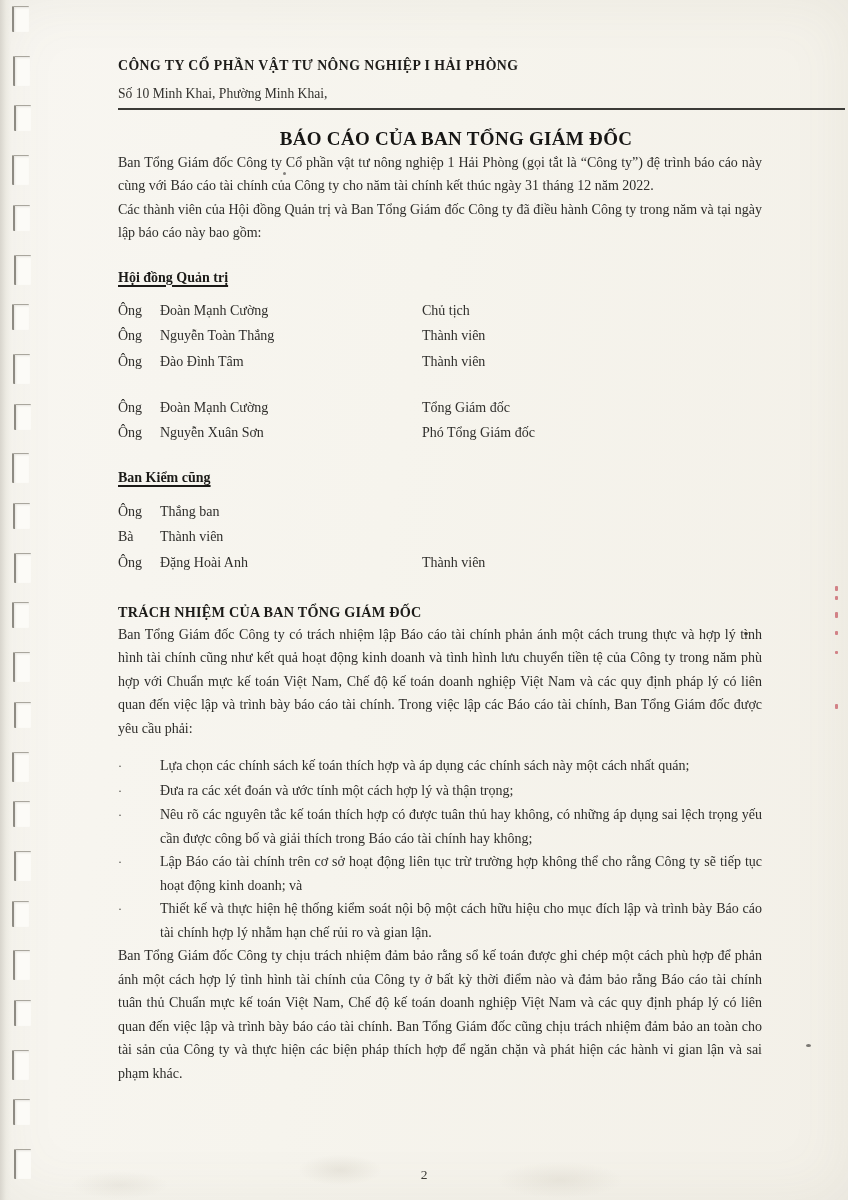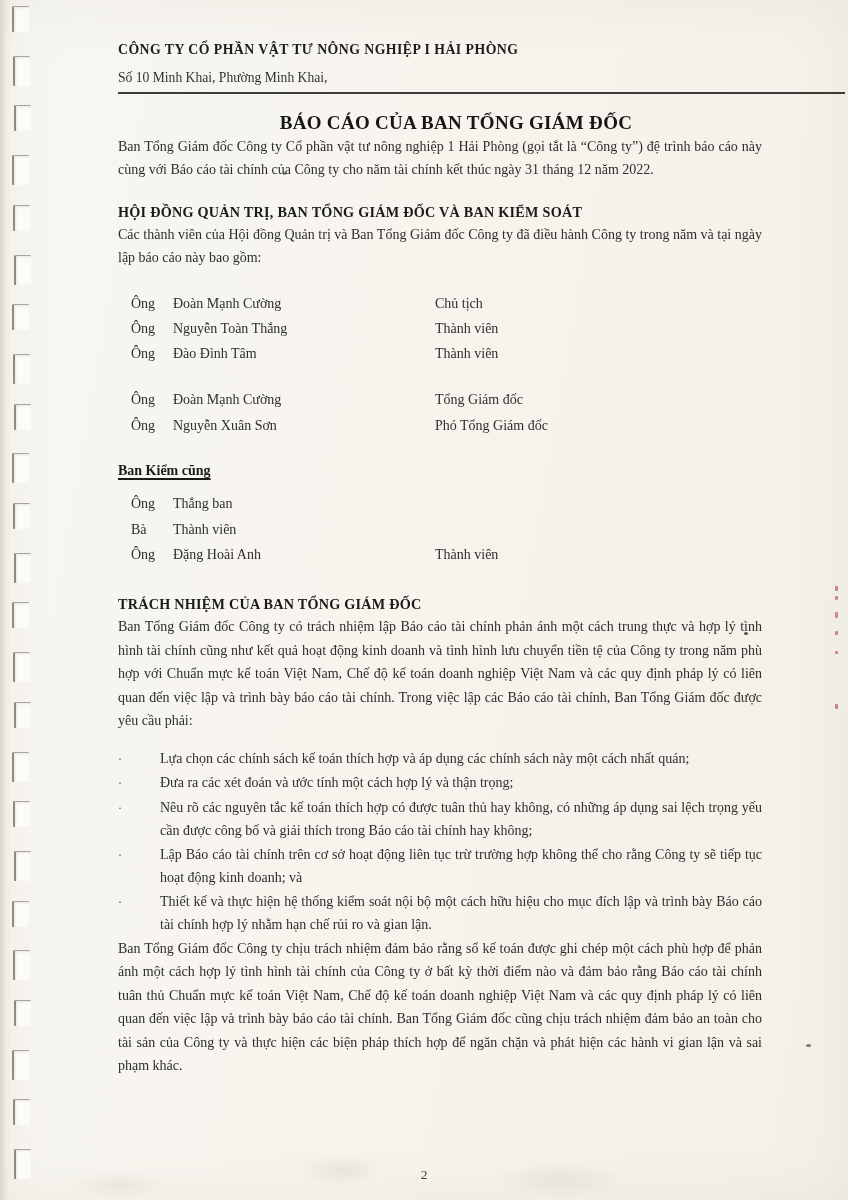--- a/index.html
+++ b/index.html
@@ -51,21 +51,21 @@
   .speck.s1 { left: 744px; top: 632px; width: 4px; height: 3px; }
   .speck.s2 { left: 806px; top: 1044px; width: 5px; height: 3px; opacity: .75; }
   .speck.s3 { left: 283px; top: 172px; width: 3px; height: 3px; opacity: .7; }
 
   .content {
     position: absolute;
     left: 118px; width: 644px; top: 0;
     font-size: 14px;
     line-height: 23.5px;
   }
-  .letterhead { padding-top: 40px; }
+  .letterhead { padding-top: 56px; }
   .company-name {
     font-weight: bold;
     font-size: 13.8px;
     letter-spacing: 0.45px;
     color: #1d1c19;
     line-height: 20px;
   }
   .address { font-size: 13.6px; line-height: 22px; color: #33322e; }
   .address.first { margin-top: 7px; }
   .head-rule {
@@ -102,21 +102,21 @@
   .group-title {
     font-weight: bold;
     font-size: 14px;
     text-decoration: underline;
     text-underline-offset: 3px;
     text-decoration-thickness: 1.5px;
     color: #1b1a17;
     margin-bottom: 9px;
   }
   .member-row { display: flex; line-height: 25.3px; }
-  .member-prefix { width: 42px; flex: none; margin-left: 13px; }
+  .member-prefix { width: 42px; flex: none; }
   .member-name { width: 262px; flex: none; }
   .member-role { flex: 1; }
   .resp-heading { margin-top: 26px; }
   .resp-par1 { margin-top: 15px; }
   ul.bullets { list-style: none; margin: 14px 0 0 0; padding: 0; }
   ul.bullets li { display: flex; margin: 0; }
   .bullet-marker { flex: none; width: 42px; color: #4a4944; font-size: 12px; padding-top: 1px; }
   .bullet-text { flex: 1; text-align: justify; }
   .resp-par2 { margin-top: 24px; }
   .page-footer {
@@ -176,25 +176,25 @@
     <div class="letterhead">
       <div class="company-name">CÔNG TY CỔ PHẦN VẬT TƯ NÔNG NGHIỆP I HẢI PHÒNG</div>
       <div class="address first">Số 10 Minh Khai, Phường Minh Khai,</div>
       <div class="head-rule"></div>
     </div>
 
     <div class="doc-title">BÁO CÁO CỦA BAN TỔNG GIÁM ĐỐC</div>
 
     <p class="body-par intro-par">Ban Tổng Giám đốc Công ty Cổ phần vật tư nông nghiệp 1 Hải Phòng (gọi tắt là “Công ty”) đệ trình báo cáo này cùng với Báo cáo tài chính của Công ty cho năm tài chính kết thúc ngày 31 tháng 12 năm 2022.</p>
 
-    <div class="section-heading">HỘI ĐỒNG QUẢN TRỊ, BAN TỔNG GIÁM ĐỐC VÀ BAN KIỂM SOÁT</div>
 
     <p class="body-par gov-intro">Các thành viên của Hội đồng Quản trị và Ban Tổng Giám đốc Công ty đã điều hành Công ty trong năm và tại ngày lập báo cáo này bao gồm:</p>
 
     <div class="group">
+      <div class="group-title">Hội đồng Quản trị</div>
       <div class="member-row">
         <span class="member-prefix">Ông</span>
         <span class="member-name">Đoàn Mạnh Cường</span>
         <span class="member-role">Chủ tịch</span>
       </div>
       <div class="member-row">
         <span class="member-prefix">Ông</span>
         <span class="member-name">Nguyễn Toàn Thắng</span>
         <span class="member-role">Thành viên</span>
       </div>

